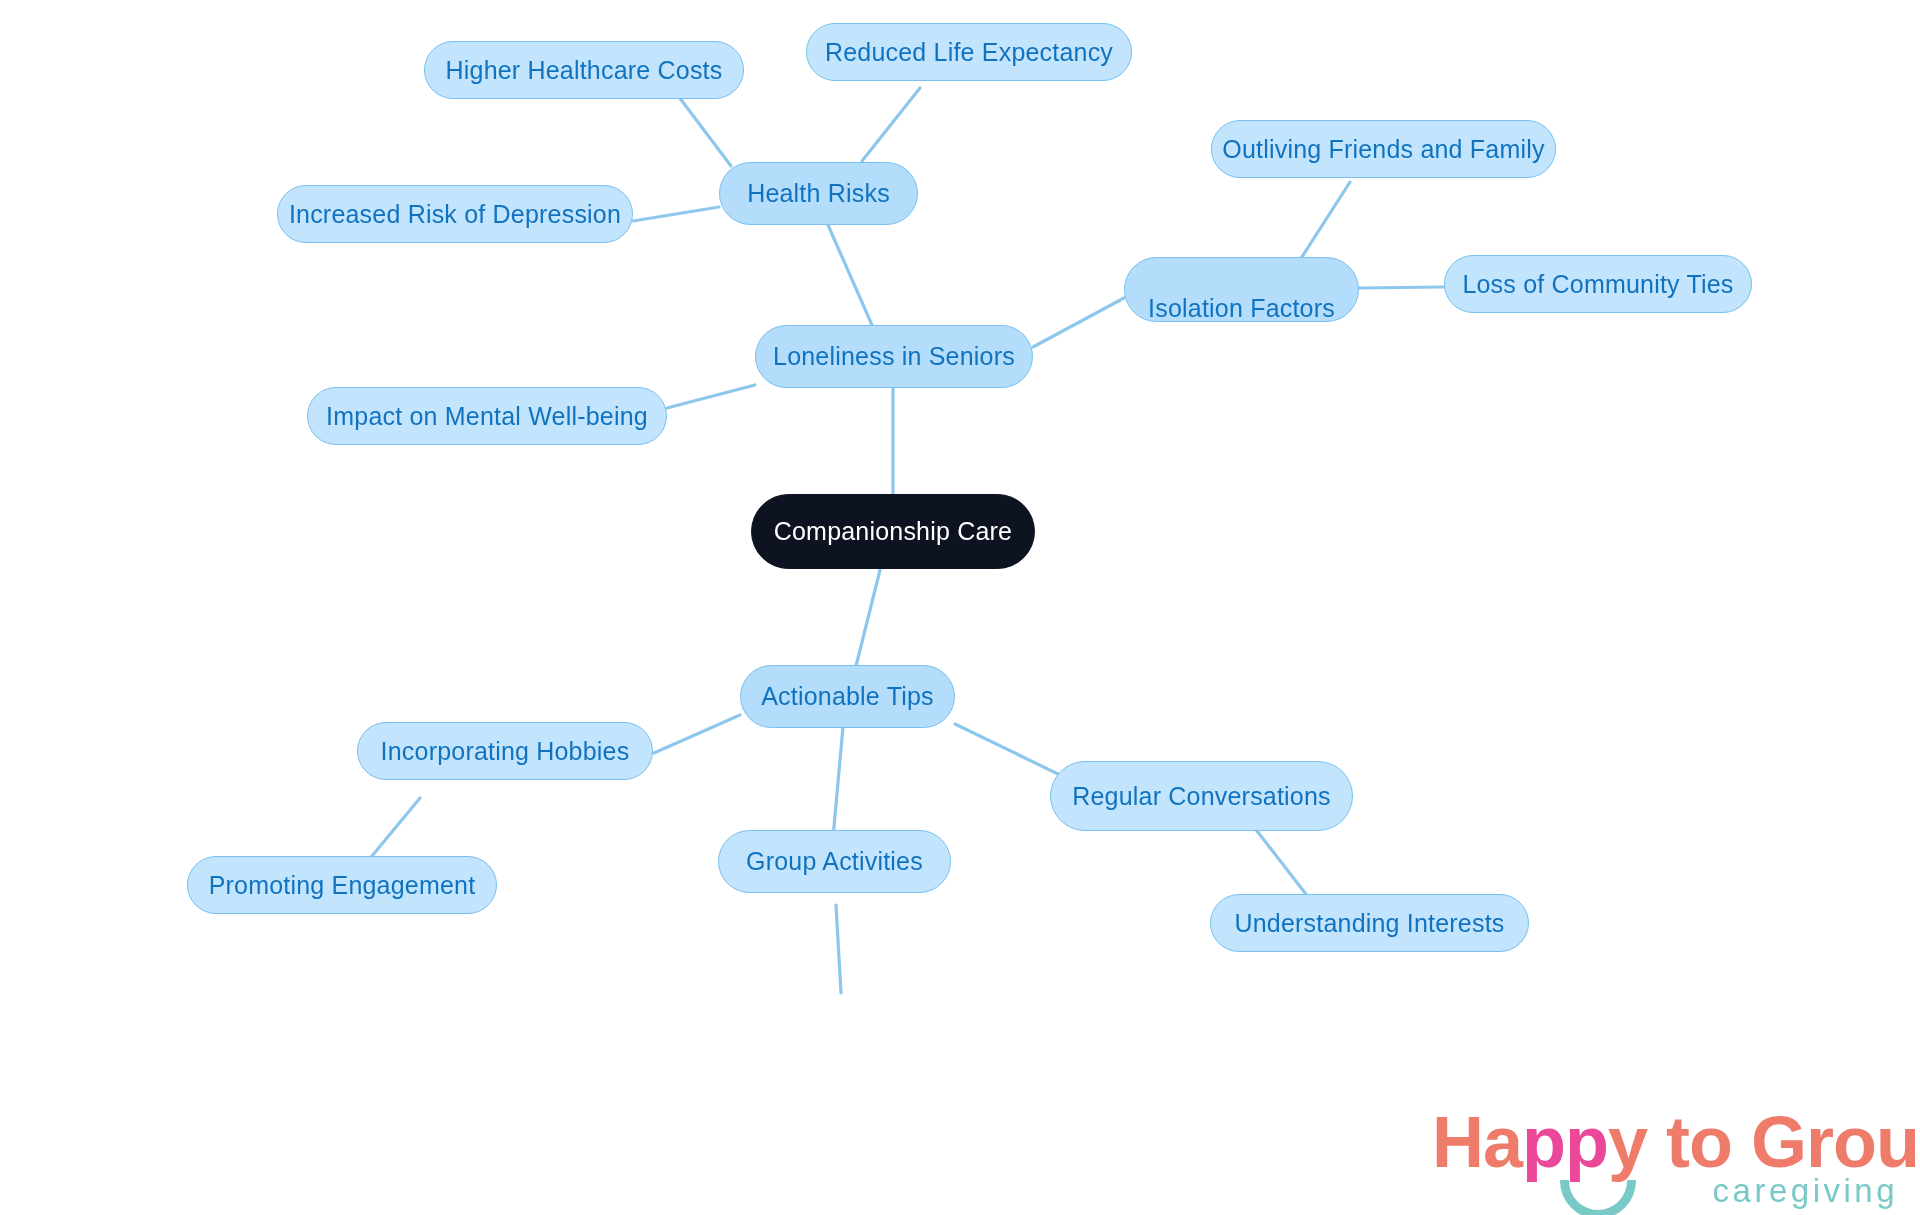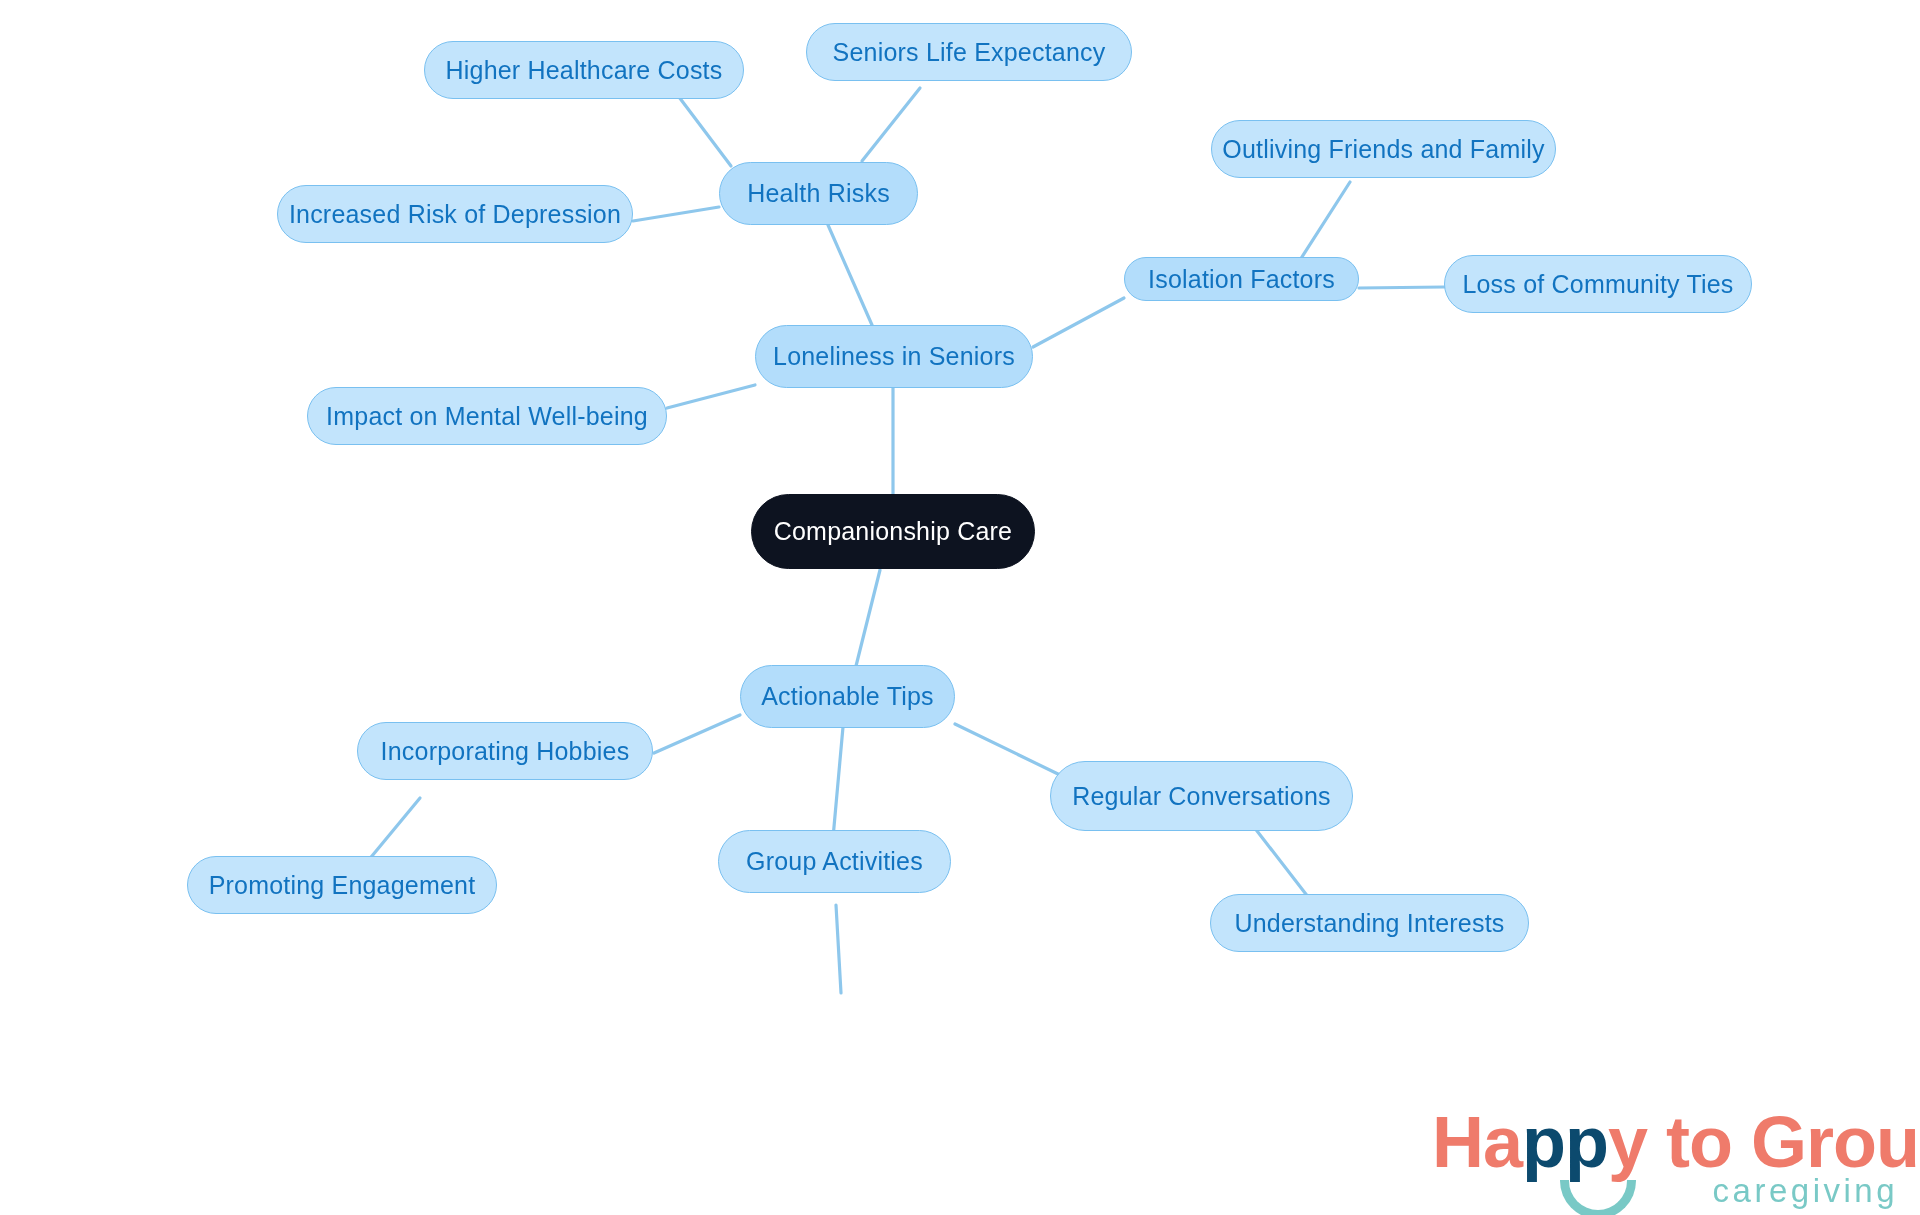--- a/index.html
+++ b/index.html
@@ -70,21 +70,21 @@
     position: absolute;
     left: 0;
     top: 0;
     font-size: 72px;
     font-weight: 700;
     letter-spacing: -1px;
     line-height: 1;
     color: #ef7b6b;
     white-space: nowrap;
   }
-  .logo-word .teal { color: #0c4a6e; }
+  .logo-word .teal { color: #ec4899; }
   .logo-sub {
     position: absolute;
     right: 4px;
     top: 68px;
     font-size: 33px;
     font-weight: 400;
     letter-spacing: 3.5px;
     line-height: 1;
     color: #79c9c6;
     white-space: nowrap;
@@ -152,32 +152,32 @@
 
   <div class="node branch size-branch" style="left:719px; top:162px; width:199px; height:63px;">
     <span class="label">Health Risks</span>
   </div>
 
   <div class="node leaf size-leaf" style="left:424px; top:41px; width:320px; height:58px;">
     <span class="label">Higher Healthcare Costs</span>
   </div>
 
   <div class="node leaf size-leaf" style="left:806px; top:23px; width:326px; height:58px;">
-    <span class="label">Seniors Life Expectancy</span>
+    <span class="label">Reduced Life Expectancy</span>
   </div>
 
   <div class="node leaf size-leaf" style="left:277px; top:185px; width:356px; height:58px;">
     <span class="label">Increased Risk of Depression</span>
   </div>
 
   <div class="node leaf size-leaf" style="left:307px; top:387px; width:360px; height:58px;">
     <span class="label">Impact on Mental Well-being</span>
   </div>
 
-  <div class="node branch size-branch" style="left:1124px; top:257px; width:235px; height:44px;">
+  <div class="node branch size-branch" style="left:1124px; top:257px; width:235px; height:65px;align-items:flex-end;">
     <span class="label">Isolation Factors</span>
   </div>
 
   <div class="node leaf size-leaf" style="left:1211px; top:120px; width:345px; height:58px;">
     <span class="label">Outliving Friends and Family</span>
   </div>
 
   <div class="node leaf size-leaf" style="left:1444px; top:255px; width:308px; height:58px;">
     <span class="label">Loss of Community Ties</span>
   </div>

